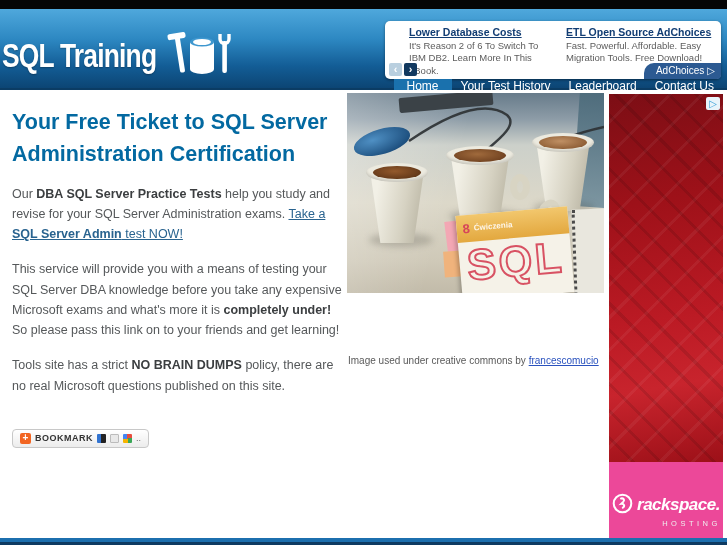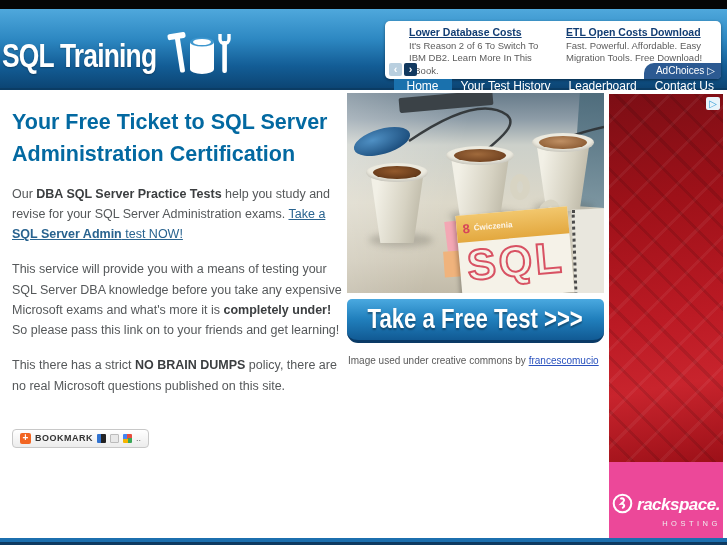--- a/index.html
+++ b/index.html
@@ -150,21 +150,21 @@
         </svg>
       </span>
     </div>
 
     <div class="top-ad">
       <div class="ad">
         <div class="ad-title">Lower Database Costs</div>
         <div class="ad-body">It's Reason 2 of 6 To Switch To IBM DB2. Learn More In This eBook.</div>
       </div>
       <div class="ad">
-        <div class="ad-title">ETL Open Costs Download</div>
+        <div class="ad-title">ETL Open Source AdChoices</div>
         <div class="ad-body">Fast. Powerful. Affordable. Easy Migration Tools. Free Download!</div>
       </div>
       <div class="pager">
         <div class="pg pg-prev">‹</div>
         <div class="pg pg-next">›</div>
       </div>
       <div class="adchoices-tab">
         <span>AdChoices</span>
         <span>▷</span>
       </div>
@@ -180,21 +180,21 @@
 
   <div class="content">
 
     <div class="left-col">
       <h1 class="page-title">Your Free Ticket to SQL Server Administration Certification</h1>
 
       <p><span>Our </span><strong>DBA SQL Server Practice Tests</strong><span> help you study and revise for your SQL Server Administration exams. </span><a href="#"><span>Take a </span><strong>SQL Server Admin</strong><span> test NOW!</span></a></p>
 
       <p><span>This service will provide you with a means of testing your SQL Server DBA knowledge before you take any expensive Microsoft exams and what's more it is </span><strong>completely under!</strong><span> So please pass this link on to your friends and get learning!</span></p>
 
-      <p><span>This there has a strict </span><strong>NO BRAIN DUMPS</strong><span> policy, there are no real Microsoft questions published on this site.</span></p>
+      <p><span>Tools site has a strict </span><strong>NO BRAIN DUMPS</strong><span> policy, there are no real Microsoft questions published on this site.</span></p>
 
       <div class="bookmark">
         <span class="bm-plus">+</span>
         <span class="bm-label">BOOKMARK</span>
         <span class="bm-ico bm-delicious"></span>
         <span class="bm-ico bm-digg"></span>
         <span class="bm-ico bm-msn"></span>
         <span class="bm-more">..</span>
       </div>
     </div>
@@ -239,23 +239,20 @@
 
       <div class="book">
         <div class="book-band">
           <span class="book-8">8</span>
           <span class="book-header">Ćwiczenia</span>
         </div>
         <div class="book-sql">SQL</div>
       </div>
     </div>
 
-    <div class="cta">
-      <span class="cta-label">Take a Free Test &gt;&gt;&gt;</span>
-    </div>
 
     <div class="caption"><span>Image used under creative commons by </span><a href="#">francescomucio</a></div>
 
     <div class="side-ad">
       <div class="side-ad-red">
         <div class="side-adchoices">▷</div>
       </div>
       <div class="side-ad-black">
         <div class="rs-row">
           <span>

